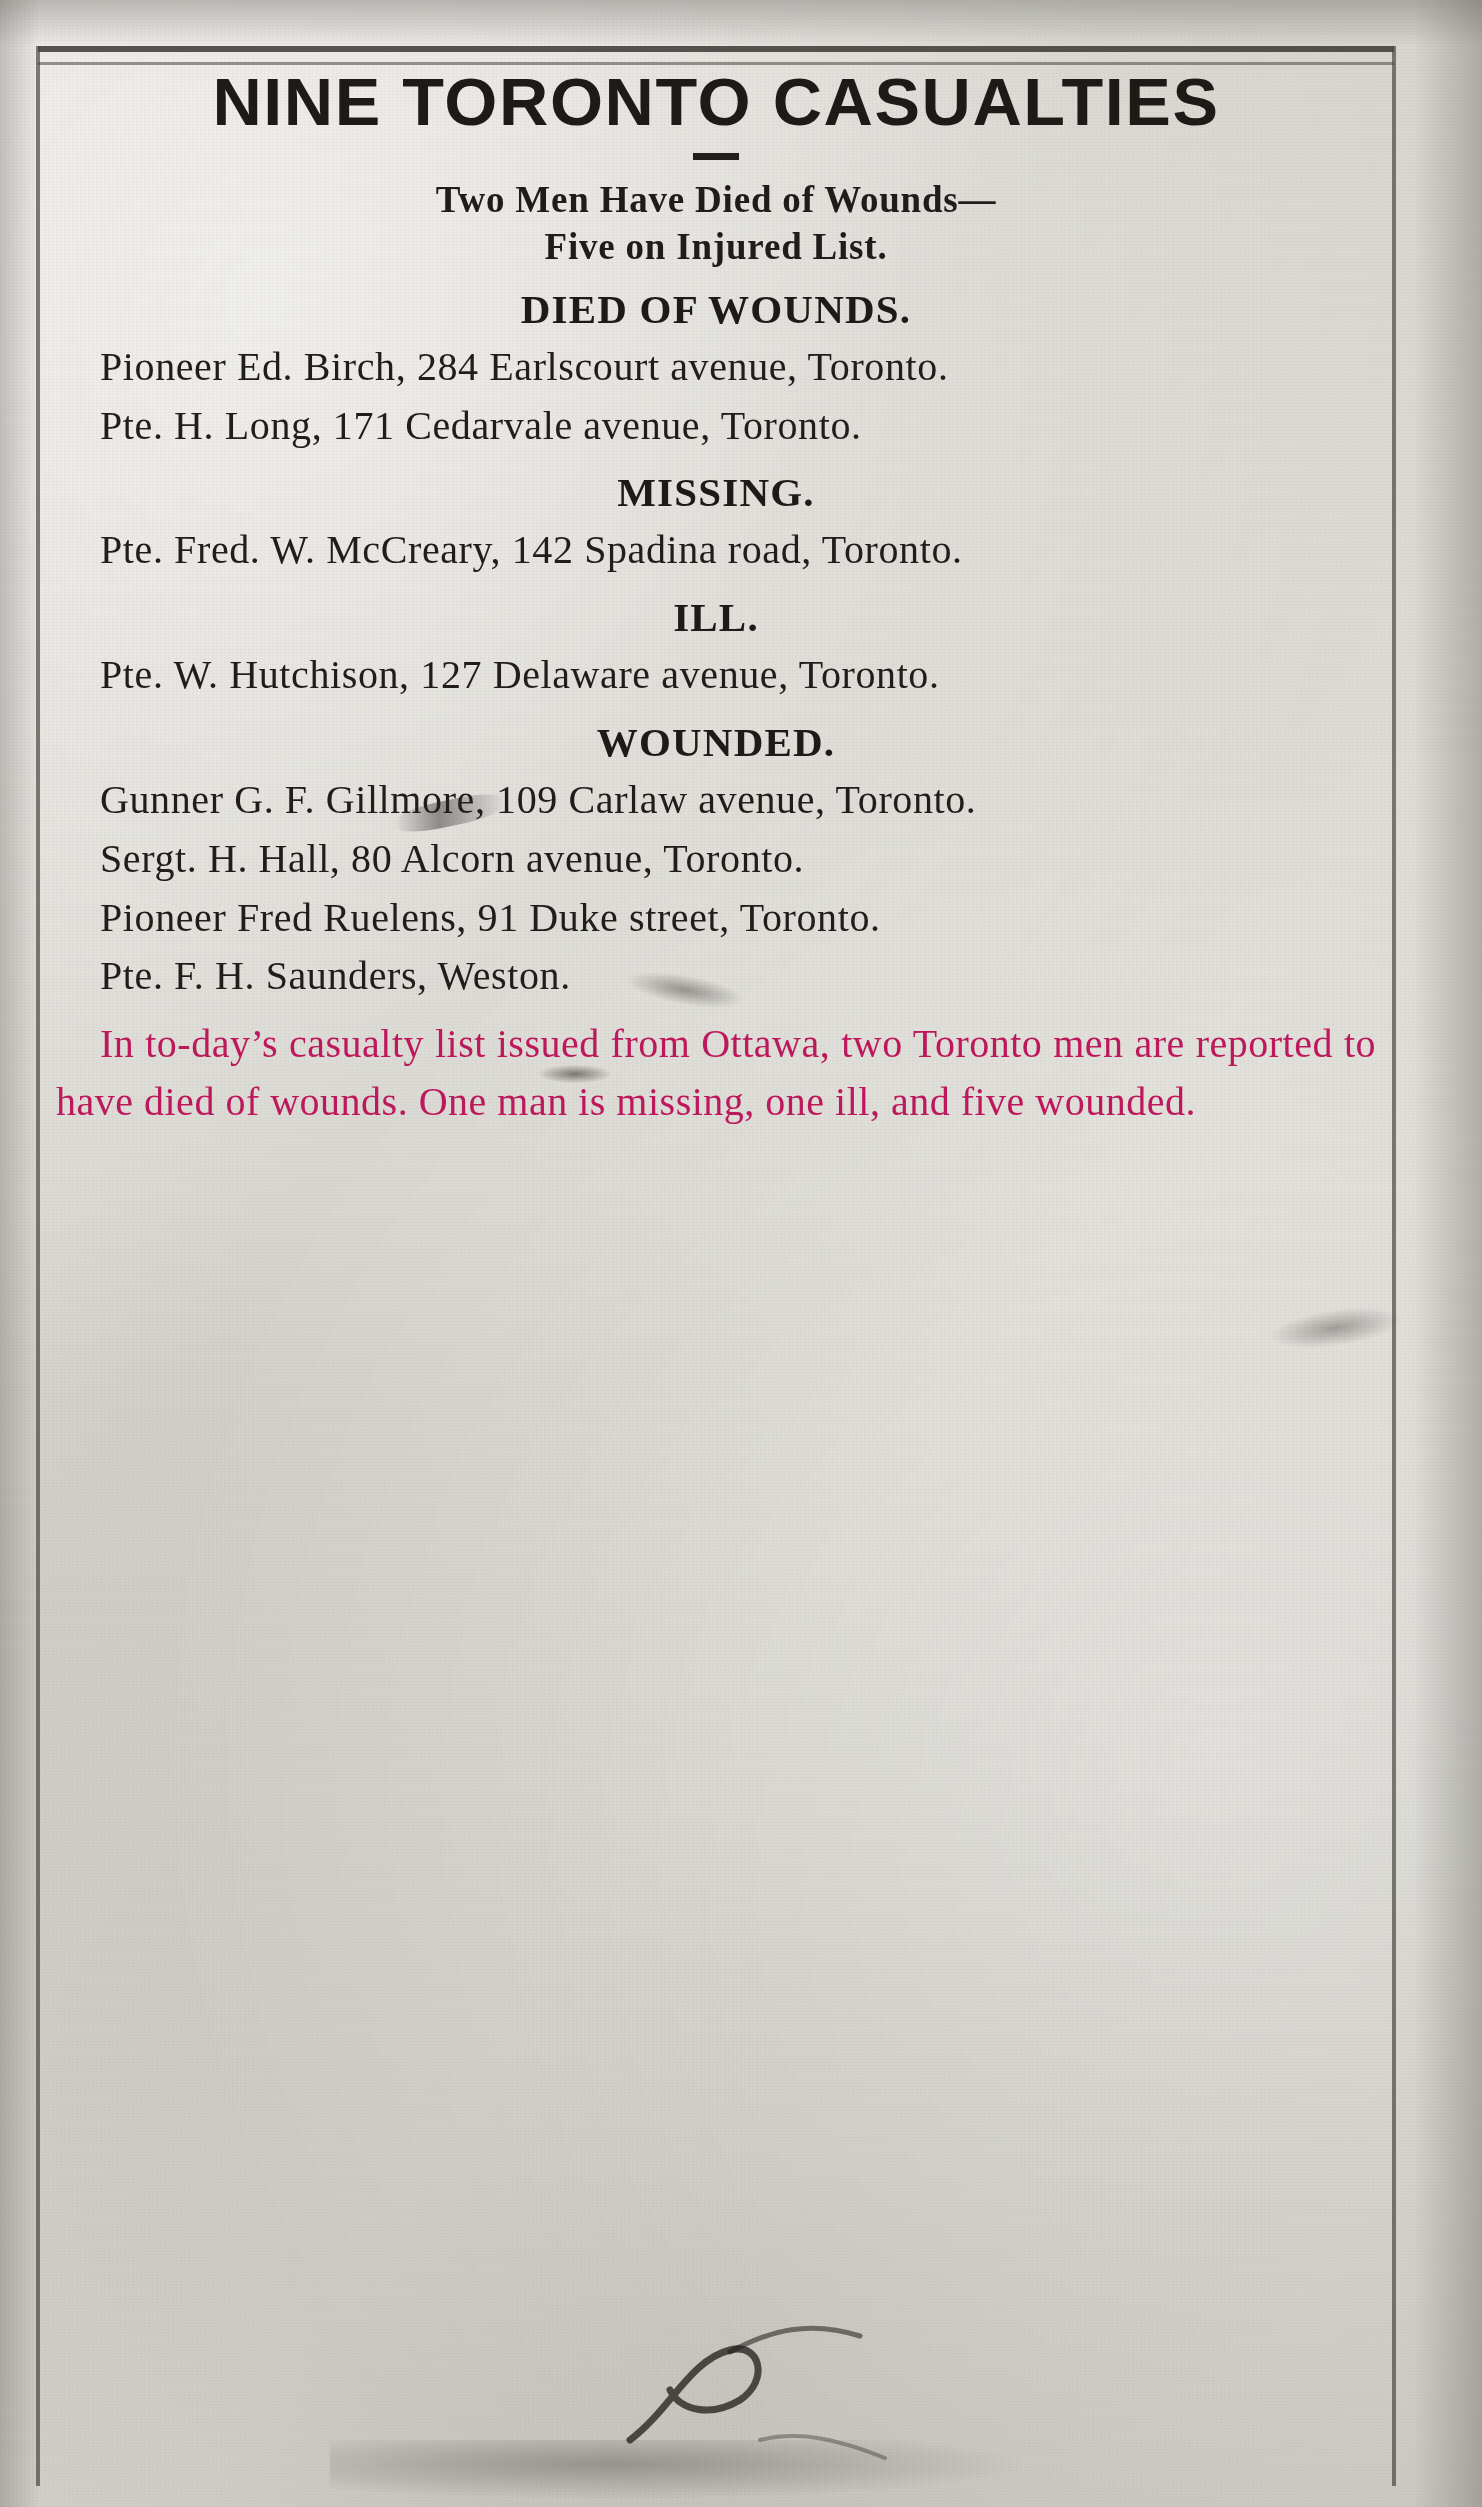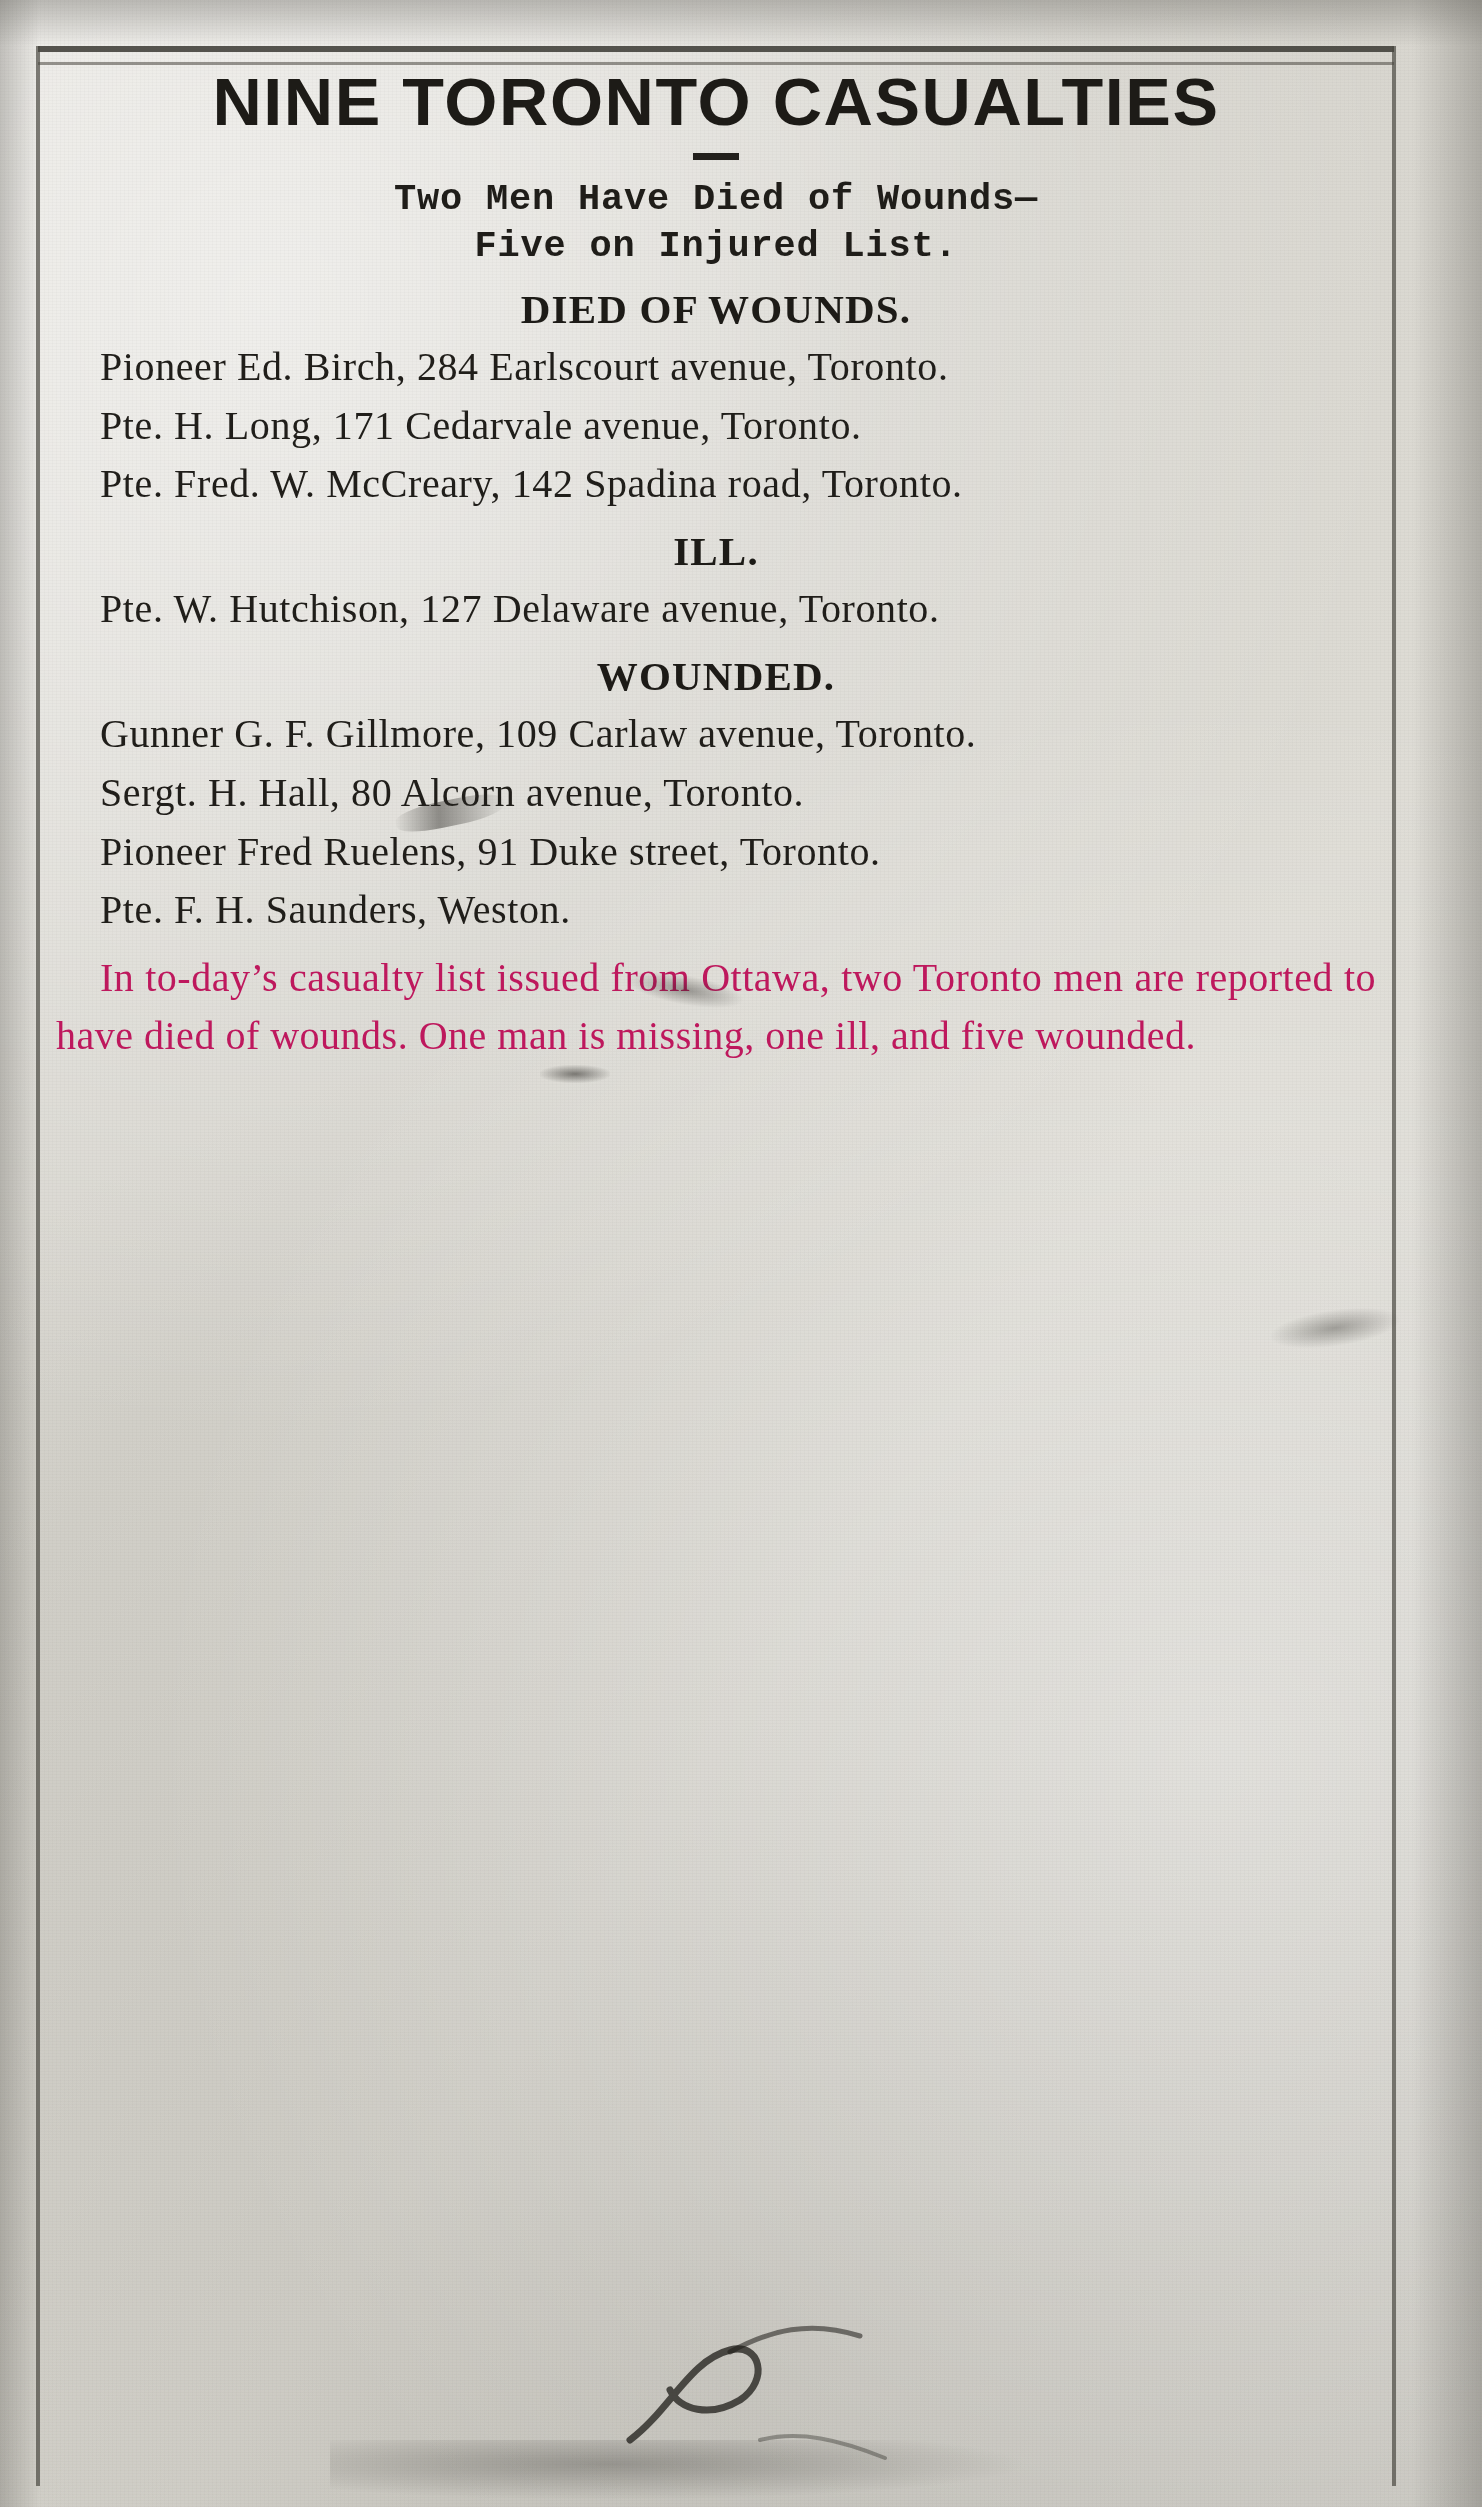--- a/index.html
+++ b/index.html
@@ -81,21 +81,21 @@
     white-space: nowrap;
     transform: scaleX(1.02);
   }
   .dash-divider {
     width: 46px;
     height: 7px;
     background: #22201c;
     margin: 18px auto 16px auto;
   }
   .subhead {
-    font-family: Liberation Mono, monospace;
+    font-family: Liberation Serif, serif;
     font-weight: bold;
     font-size: 37px;
     letter-spacing: 0.8px;
     color: #1f1d19;
     text-align: center;
     line-height: 1.28;
     margin: 0 0 10px 0;
   }
   .section-head {
     font-family: "Liberation Serif", serif;
@@ -202,20 +202,21 @@
 
     <div class="subhead">
       <div>Two Men Have Died of Wounds—</div>
       <div>Five on Injured List.</div>
     </div>
 
     <h2 class="section-head">DIED OF WOUNDS.</h2>
     <p class="entry">Pioneer Ed. Birch, 284 Earlscourt avenue, Toronto.</p>
     <p class="entry">Pte. H. Long, 171 Cedarvale avenue, Toronto.</p>
 
+    <h2 class="section-head">MISSING.</h2>
     <p class="entry">Pte. Fred. W. McCreary, 142 Spadina road, Toronto.</p>
 
     <h2 class="section-head">ILL.</h2>
     <p class="entry">Pte. W. Hutchison, 127 Delaware avenue, Toronto.</p>
 
     <h2 class="section-head">WOUNDED.</h2>
     <p class="entry">Gunner G. F. Gillmore, 109 Carlaw avenue, Toronto.</p>
     <p class="entry">Sergt. H. Hall, 80 Alcorn avenue, Toronto.</p>
     <p class="entry">Pioneer Fred Ruelens, 91 Duke street, Toronto.</p>
     <p class="entry">Pte. F. H. Saunders, Weston.</p>

